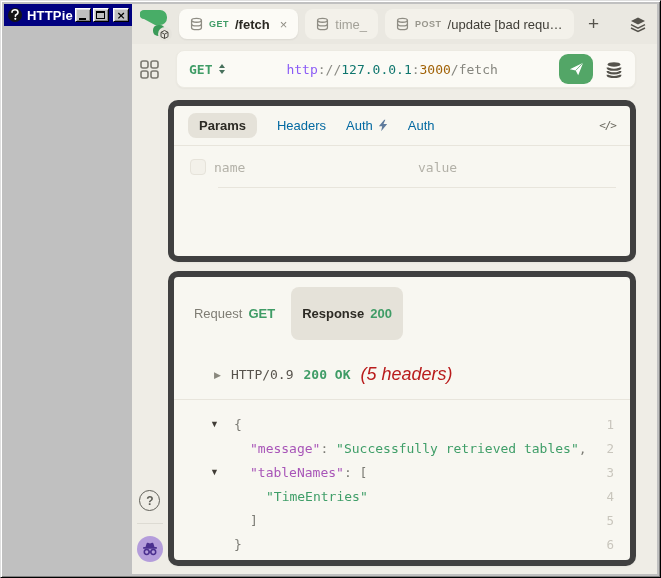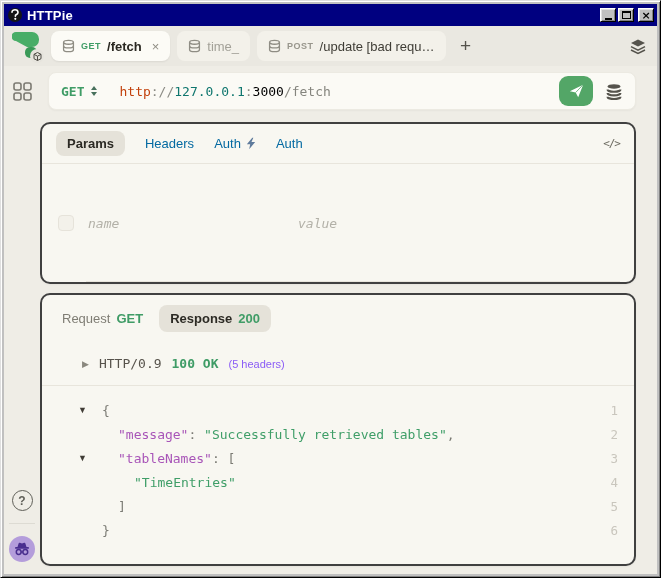--- a/index.html
+++ b/index.html
@@ -4,21 +4,21 @@
 <style>
   * { margin:0; padding:0; box-sizing:border-box; }
   html,body { background:#777; }
   body { font-family:"Liberation Sans","DejaVu Sans",sans-serif; }
 
   
   .win {
     width:661px; height:578px; background:#c0c0c0;
     border:1px solid; border-color:#dfdfdf #000 #000 #dfdfdf;
     box-shadow: inset 1px 1px 0 #fff, inset -1px -1px 0 #808080;
-    padding:3px; display:flex; flex-direction:column;
+    padding:3px; display:flex; flex-direction:row;
   }
   .titlebar {
     height:22px; background:#000080; display:flex; align-items:center;
     padding:0 3px; flex:none;
   }
   .title-icon { width:16px; height:16px; margin-right:4px; flex:none; }
   .title-text { color:#fff; font-weight:bold; font-size:13px; letter-spacing:.2px; flex:1; }
   .ctrl {
     width:16px; height:14px; background:#c0c0c0; flex:none; margin-left:2px;
     border:1px solid; border-color:#fff #000 #000 #fff;
@@ -76,58 +76,58 @@
     display:flex; align-items:center; padding:0 8px 0 12px; gap:8px;
   }
   .method-select { display:flex; align-items:center; gap:7px; cursor:default; }
   .method-select .m { font-family:"DejaVu Sans Mono",monospace; font-size:13px; font-weight:600; color:#3f9c66; }
   .sort-arrows { display:flex; flex-direction:column; gap:2px; }
   .sort-arrows i { width:0; height:0; border-left:3.5px solid transparent; border-right:3.5px solid transparent; display:block; }
   .sort-arrows .up { border-bottom:4px solid #47705c; }
   .sort-arrows .down { border-top:4px solid #47705c; }
   .url-text { flex:1; font-family:"DejaVu Sans Mono",monospace; font-size:13px; margin-left:14px;
               white-space:nowrap; overflow:hidden; }
-  .u-scheme { color:#c2410c; } .u-sep { color:#8b8b84; } .u-host { color:#0f766e; }
-  .u-port { color:#000000; } .u-path { color:#85857e; }
+  .u-scheme { color:#8b5cf6;margin-left:39px; } .u-sep { color:#8b8b84; } .u-host { color:#0f766e; }
+  .u-port { color:#a16207; } .u-path { color:#85857e; }
   .send-btn { width:34px; height:30px; border-radius:9px; background:#53a667; border:none;
               display:flex; align-items:center; justify-content:center; flex:none; cursor:pointer; }
   .url-db { width:26px; height:30px; display:flex; align-items:center; justify-content:center; flex:none; }
 
   
-  .card { background:#f8f7f1; border:2px solid #404040; border-radius:10px;
-          box-shadow:0 1px 2px rgba(0,0,0,.04); overflow:hidden;justify-content:space-between; }
+  .card { background:#f8f7f1; border:6px solid #404040; border-radius:10px;
+          box-shadow:0 1px 2px rgba(0,0,0,.04); overflow:hidden; }
   .params-card { height:162px; flex:none; margin-bottom:9px; display:flex; flex-direction:column; }
   .resp-card { flex:1; display:flex; flex-direction:column; }
 
   .panel-tabs { display:flex; align-items:center; gap:20px; padding:8px 14px; height:40px;
                 border-bottom:1px solid #e8e5dc; flex:none; }
   .ptab { font-size:13px; color:#0369a1; display:flex; align-items:center; gap:5px; cursor:default; }
   .ptab.active { background:#e5e2d9; border-radius:8px; padding:5px 11px; color:#2c2a24; font-weight:600; }
   .ptabs-spacer { flex:1; }
   .code-toggle { font-family:"DejaVu Sans Mono",monospace; font-size:11px; color:#6b695f; letter-spacing:-1px; }
 
-  .param-row { display:flex; align-items:center; gap:14px; padding:13px 16px 12px; flex:none;font-style:italic; }
+  .param-row { display:flex; align-items:center; gap:8px; padding:13px 16px 12px; flex:none; }
   .chk { width:16px; height:16px; border-radius:4px; background:#f3f1ea; border:1px solid #e6e3da; flex:none; }
   .ph { font-family:"DejaVu Sans Mono",monospace; font-size:13px; color:#b3b1a8; }
   .ph-name { width:196px; }
   .row-div { border-top:1px solid #e8e5dc; margin:0 14px 0 44px; flex:none; }
 
   
   .resp-tabs { display:flex; align-items:center; gap:16px; padding:10px 14px 8px 20px; flex:none; }
   .rtab { font-size:13px; display:flex; align-items:center; gap:6px; cursor:default; }
   .rtab .lbl { color:#7f7d74; }
   .rtab .badge { color:#3f9c66; font-weight:600; }
-  .rtab.active { background:#e5e2d9; border-radius:8px; padding:6px 11px; }
+  .rtab.active { background:#e5e2d9; border-radius:8px; padding:19px 11px; }
   .rtab.active .lbl { color:#2c2a24; font-weight:600; }
 
   .status-row { display:flex; align-items:center; gap:10px; padding:16px 14px 14px 40px; flex:none; }
   .arrow-right { font-size:9px; color:#8a887e; }
   .st-proto { font-family:"DejaVu Sans Mono",monospace; font-size:13px; color:#57534c; }
   .st-code { font-family:"DejaVu Sans Mono",monospace; font-size:13px; font-weight:700; color:#3f9c66; }
-  .st-meta { font-size:11px; color:#8b5cf6; }
+  .st-meta { font-size:18px; color:#b91c1c;font-style:italic; }
   .resp-div { border-top:1px solid #e8e5dc; flex:none; }
 
   .code-area { padding-top:12px; flex:1; }
   .code-line { display:flex; align-items:center; height:24px; }
   .fold { width:24px; margin-left:36px; flex:none; font-size:9px; color:#403c36; }
   .code { flex:1; font-family:"DejaVu Sans Mono",monospace; font-size:13px; white-space:pre; }
   .tk-pun { color:#7b7b74; }
   .tk-key { color:#a855b8; }
   .tk-str { color:#3f9e68; }
   .lnum { width:32px; text-align:right; padding-right:16px; flex:none;
@@ -298,21 +298,21 @@
             </span>
             <span class="rtab active">
               <span class="lbl">Response</span>
               <span class="badge">200</span>
             </span>
           </div>
 
           <div class="status-row">
             <span class="arrow-right">▶</span>
             <span class="st-proto">HTTP/0.9</span>
-            <span class="st-code">100 OK</span>
+            <span class="st-code">200 OK</span>
             <span class="st-meta">(5 headers)</span>
           </div>
           <div class="resp-div"></div>
 
           <div class="code-area">
               <div class="code-line">
                 <span class="fold">▼</span>
                 <span class="code" style="padding-left: 0px;"><span class="tk-pun">{</span></span>
                 <span class="lnum">1</span>
               </div>

